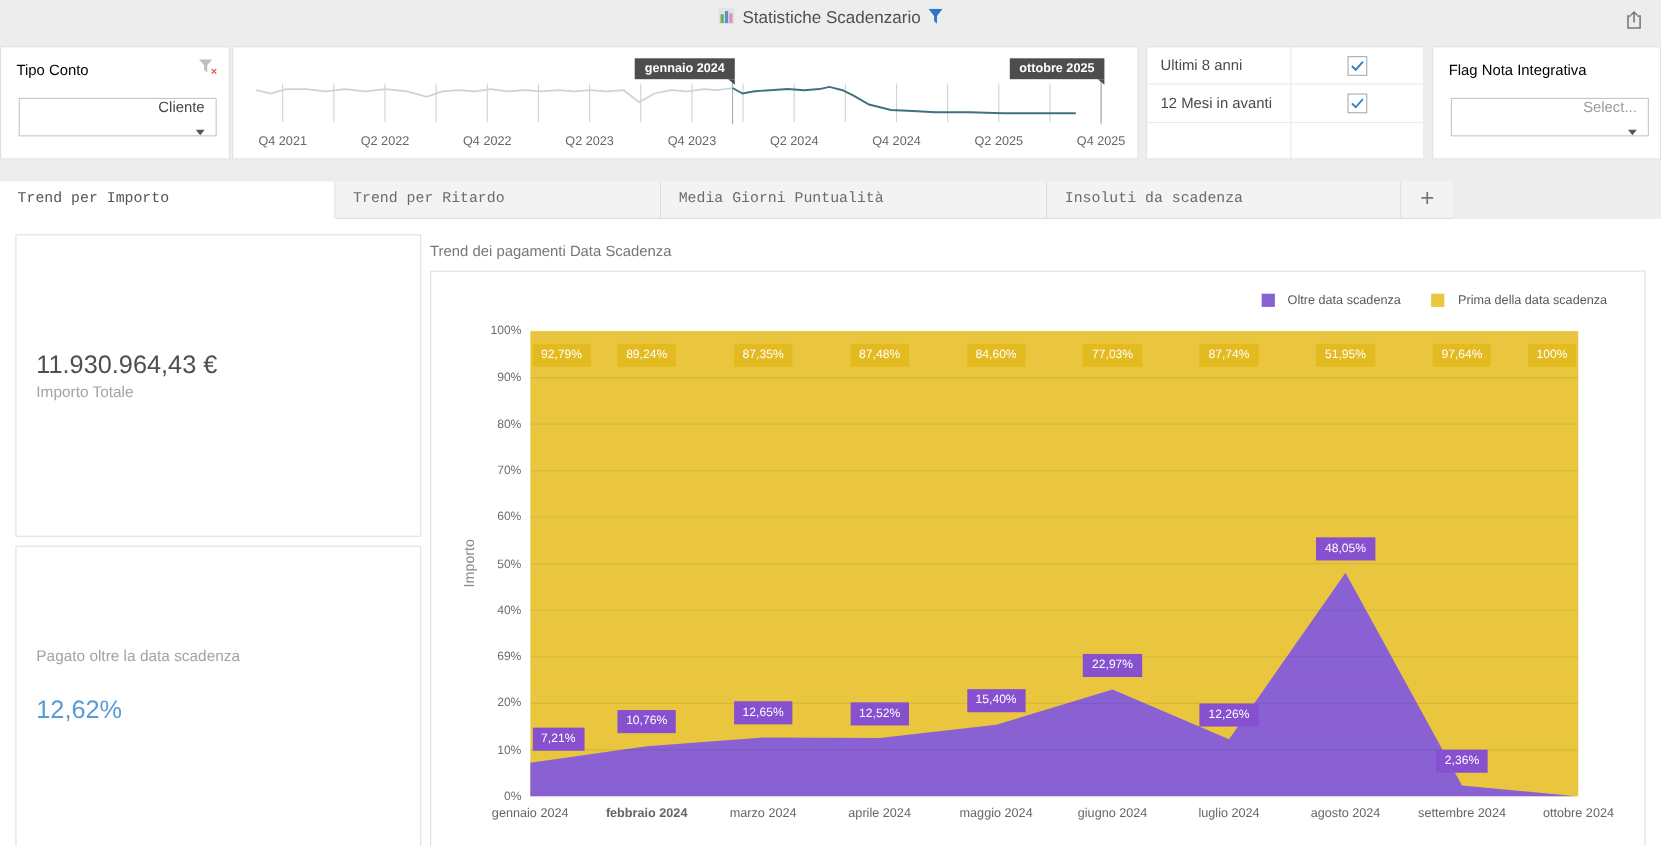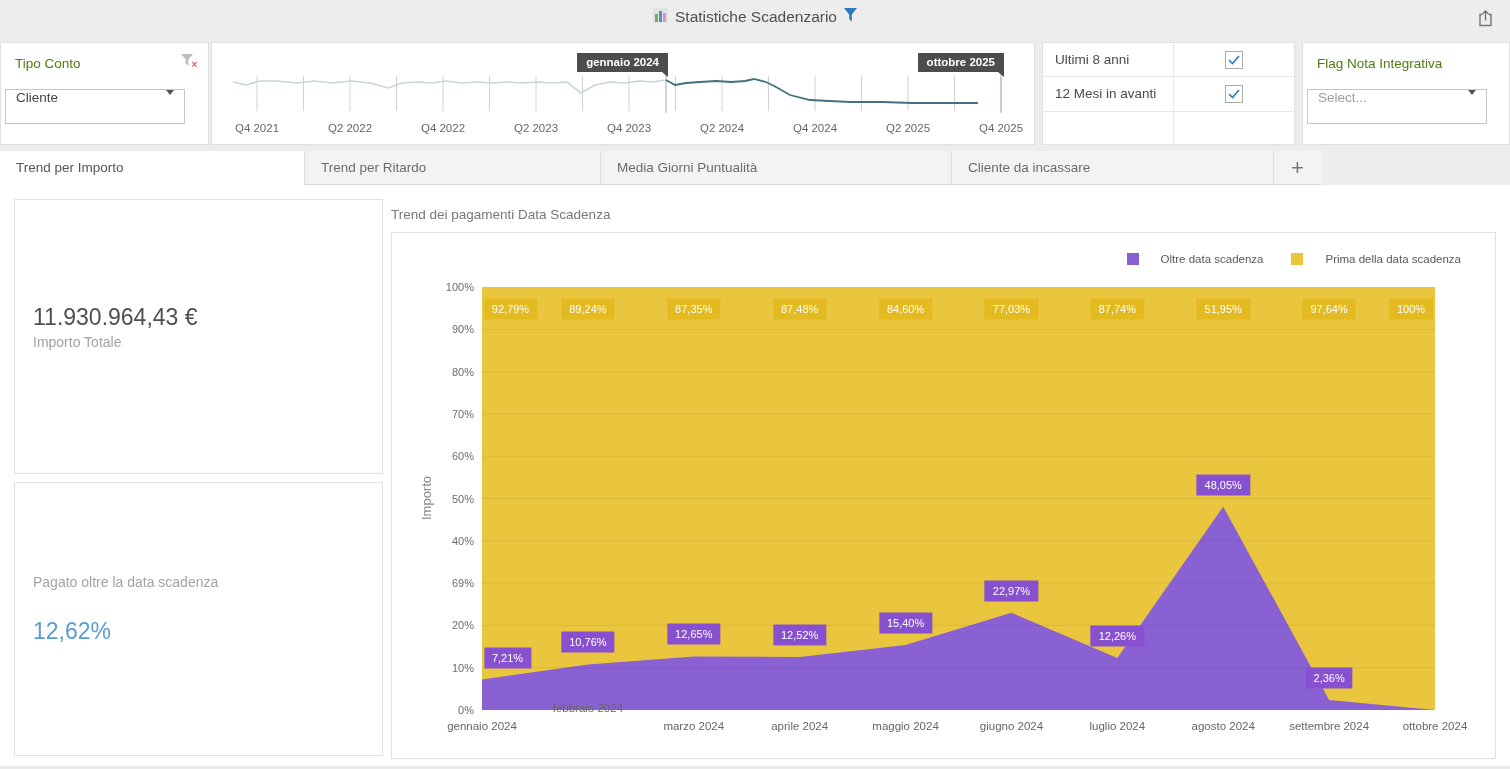--- a/index.html
+++ b/index.html
@@ -14,24 +14,24 @@
     display:flex; align-items:center; justify-content:center; }
 
   
   .filter-row { position:relative; height:103px; margin-top:8px; }
   .card { position:absolute; top:0; height:103px; background:#fff; border:1px solid #e0e0e0; }
   .card-tipo   { left:0;    width:209px; }
   .card-timeline { left:211px; width:824px; }
   .card-options  { left:1042px; width:253px; }
   .card-flag   { left:1302px; width:208px; }
 
-  .field-label { position:absolute; left:14px; top:13px; font-size:13.5px; color:#4d7c0f; }
+  .field-label { position:absolute; left:14px; top:13px; font-size:13.5px; color:#000000; }
   .filter-clear { position:absolute; right:10px; top:10px; cursor:pointer; }
-  .dropdown { position:absolute; left:4px; top:46px; width:180px; height:35px; border:1px solid #c6c6c6;
-    background:#fff; display:flex; align-items:flex-start; padding:0 10px; cursor:pointer; }
+  .dropdown { position:absolute; left:16px; top:46px; width:180px; height:35px; border:1px solid #c6c6c6;
+    background:#fff; display:flex; align-items:flex-end; padding:0 10px; cursor:pointer;flex-direction:column; }
   .dropdown .dd-text { font-size:13.5px; color:#454545; flex:1; }
   .dropdown .dd-text.placeholder { color:#9d9d9d; }
   .caret { width:0; height:0; border-left:4.5px solid transparent; border-right:4.5px solid transparent;
     border-top:5px solid #555; }
 
   
   .card-timeline { overflow:hidden; }
   .tl-tip { position:absolute; top:10px; background:#4d4d4d; color:#fff; font-size:11.5px;
     font-weight:bold; padding:3px 9px 4px; white-space:nowrap; }
   .tl-tip::after { content:""; position:absolute; right:0; bottom:-5px;
@@ -42,42 +42,42 @@
   
   .opt-row { display:flex; height:34.3px; border-bottom:1px solid #e8e8e8; }
   .opt-row:last-child { border-bottom:none; }
   .opt-label { width:52%; border-right:1px solid #e8e8e8; display:flex; align-items:center;
     padding-left:12px; font-size:13.5px; color:#4a4a4a; }
   .opt-check { flex:1; display:flex; align-items:center; justify-content:center; }
   .checkbox { width:18px; height:18px; border:1px solid #ababab; background:#fff; cursor:pointer;
     display:flex; align-items:center; justify-content:center; }
 
   
-  .tabs { display:flex; height:34px; margin-top:6px; background:#ededee; }
+  .tabs { display:flex; height:34px; margin-top:20px; background:#ededee;font-family:Liberation Mono, monospace; }
   .tab { display:flex; align-items:center; padding-left:16px; font-size:13.5px; color:#6b6b6b;
     background:#f3f3f3; border-right:1px solid #dcdcdc; border-bottom:1px solid #d9d9d9; cursor:pointer; }
   .tab.active { background:#fff; color:#555; border-bottom:1px solid #fff; }
   .tab-add { display:flex; align-items:center; justify-content:center; padding:0; font-size:22px;
     font-weight:300; color:#777; }
 
   
   .main { position:relative; background:#fff; height:588px; }
   .kpi-card { position:absolute; left:14px; width:369px; background:#fff; border:1px solid #e0e0e0; }
   .kpi-1 { top:14px; height:275px; padding:104px 0 0 18px; }
   .kpi-2 { top:297px; height:274px; padding:88px 0 0 18px; }
   .kpi-value { font-size:23px; color:#4f4f4f; }
   .kpi-label { font-size:14px; color:#a3a3a3; margin-top:3px; }
   .kpi-pct { font-size:23px; color:#5b9bd5; margin-top:28px; }
 
   .chart-title { position:absolute; left:391px; top:22px; font-size:13.5px; color:#777; }
   .chart-panel { position:absolute; left:391px; top:47px; width:1105px; height:527px;
     background:#fff; border:1px solid #e0e0e0; }
 
   .legend { position:absolute; top:20px; right:34px; display:flex; gap:28px; }
-  .legend-item { display:flex; align-items:flex-start; gap:22px; }
+  .legend-item { display:flex; align-items:flex-start; gap:12px; }
   .legend-swatch { width:12px; height:12px; }
   .legend-text { font-size:11.5px; color:#595959; }
 
   .ylabel { position:absolute; left:6px; top:265px; transform:translate(-50%,-50%) rotate(-90deg);
     transform-origin:center; font-size:13px; color:#8a8a8a; margin-left:28px; }
   .ytick { position:absolute; font-size:11px; color:#6d6d6d; transform:translateY(-50%); 
     text-align:right; width:60px; }
   .xtick { position:absolute; font-size:11.5px; color:#666; transform:translateX(-50%); white-space:nowrap; }
 
   .plot { position:absolute; left:90px; top:54px; width:953px; height:508px; }
@@ -200,21 +200,21 @@
       <span class="dd-text placeholder">Select...</span>
       <span class="caret"></span>
     </div>
   </div>
 </div>
 
 <nav class="tabs" id="tabs">
     <div class="tab active" style="width: 305px;">Trend per Importo</div>
     <div class="tab" style="width: 296px;">Trend per Ritardo</div>
     <div class="tab" style="width: 351px;">Media Giorni Puntualità</div>
-    <div class="tab" style="width: 322px;">Cliente da incassare</div>
+    <div class="tab" style="width: 322px;">Insoluti da scadenza</div>
     <div class="tab tab-add" style="width: 47px; border-right: none;">+</div>
   </nav>
 
 <main class="main">
 
   <div class="kpi-card kpi-1">
     <div class="kpi-value">11.930.964,43 €</div>
     <div class="kpi-label">Importo Totale</div>
   </div>
 
@@ -258,21 +258,21 @@
           <line x1="0" y1="296.09999999999997" x2="953" y2="296.09999999999997" stroke="rgba(0,0,0,0.07)" stroke-width="1"></line>
           <line x1="0" y1="253.79999999999998" x2="953" y2="253.79999999999998" stroke="rgba(0,0,0,0.07)" stroke-width="1"></line>
           <line x1="0" y1="211.5" x2="953" y2="211.5" stroke="rgba(0,0,0,0.07)" stroke-width="1"></line>
           <line x1="0" y1="169.20000000000002" x2="953" y2="169.20000000000002" stroke="rgba(0,0,0,0.07)" stroke-width="1"></line>
           <line x1="0" y1="126.90000000000002" x2="953" y2="126.90000000000002" stroke="rgba(0,0,0,0.07)" stroke-width="1"></line>
           <line x1="0" y1="84.59999999999998" x2="953" y2="84.59999999999998" stroke="rgba(0,0,0,0.07)" stroke-width="1"></line>
           <line x1="0" y1="42.29999999999999" x2="953" y2="42.29999999999999" stroke="rgba(0,0,0,0.07)" stroke-width="1"></line>
         </svg><div class="dlabel" style="background: rgb(227, 186, 32); top: 22px; left: 28.5px;">92,79%</div><div class="dlabel" style="background: rgb(135, 80, 207); top: 370.502px; left: 25.5px;">7,21%</div><div class="dlabel" style="background: rgb(227, 186, 32); top: 22px; left: 105.889px;">89,24%</div><div class="dlabel" style="background: rgb(135, 80, 207); top: 355.485px; left: 105.889px;">10,76%</div><div class="dlabel" style="background: rgb(227, 186, 32); top: 22px; left: 211.778px;">87,35%</div><div class="dlabel" style="background: rgb(135, 80, 207); top: 347.49px; left: 211.778px;">12,65%</div><div class="dlabel" style="background: rgb(227, 186, 32); top: 22px; left: 317.667px;">87,48%</div><div class="dlabel" style="background: rgb(135, 80, 207); top: 348.04px; left: 317.667px;">12,52%</div><div class="dlabel" style="background: rgb(227, 186, 32); top: 22px; left: 423.556px;">84,60%</div><div class="dlabel" style="background: rgb(135, 80, 207); top: 335.858px; left: 423.556px;">15,40%</div><div class="dlabel" style="background: rgb(227, 186, 32); top: 22px; left: 529.444px;">77,03%</div><div class="dlabel" style="background: rgb(135, 80, 207); top: 303.837px; left: 529.444px;">22,97%</div><div class="dlabel" style="background: rgb(227, 186, 32); top: 22px; left: 635.333px;">87,74%</div><div class="dlabel" style="background: rgb(135, 80, 207); top: 349.14px; left: 635.333px;">12,26%</div><div class="dlabel" style="background: rgb(227, 186, 32); top: 22px; left: 741.222px;">51,95%</div><div class="dlabel" style="background: rgb(135, 80, 207); top: 197.749px; left: 741.222px;">48,05%</div><div class="dlabel" style="background: rgb(227, 186, 32); top: 22px; left: 847.111px;">97,64%</div><div class="dlabel" style="background: rgb(135, 80, 207); top: 391.017px; left: 847.111px;">2,36%</div><div class="dlabel" style="background: rgb(227, 186, 32); top: 22px; left: 929px;">100%</div></div>
     <div id="xticks">
         <div class="xtick" style="left: 90px; top: 487px;">gennaio 2024</div>
-        <div class="xtick" style="left: 195.889px; top: 469px;">febbraio 2024</div>
+        <div class="xtick" style="left: 195.889px; top: 487px; font-weight: bold;">febbraio 2024</div>
         <div class="xtick" style="left: 301.778px; top: 487px;">marzo 2024</div>
         <div class="xtick" style="left: 407.667px; top: 487px;">aprile 2024</div>
         <div class="xtick" style="left: 513.556px; top: 487px;">maggio 2024</div>
         <div class="xtick" style="left: 619.444px; top: 487px;">giugno 2024</div>
         <div class="xtick" style="left: 725.333px; top: 487px;">luglio 2024</div>
         <div class="xtick" style="left: 831.222px; top: 487px;">agosto 2024</div>
         <div class="xtick" style="left: 937.111px; top: 487px;">settembre 2024</div>
         <div class="xtick" style="left: 1043px; top: 487px;">ottobre 2024</div>
       </div>
   </div>

